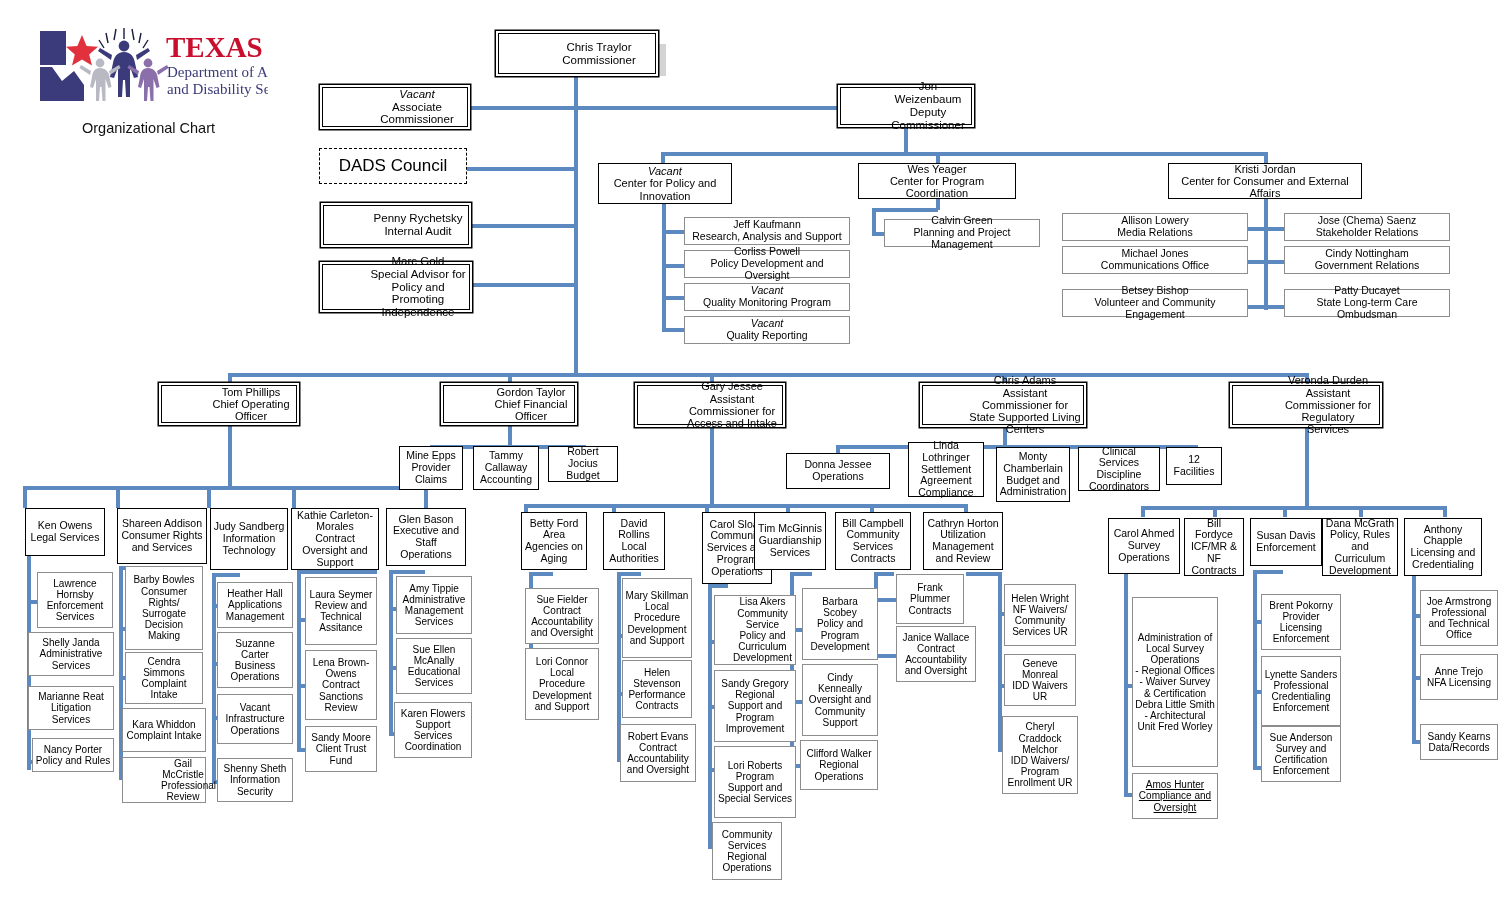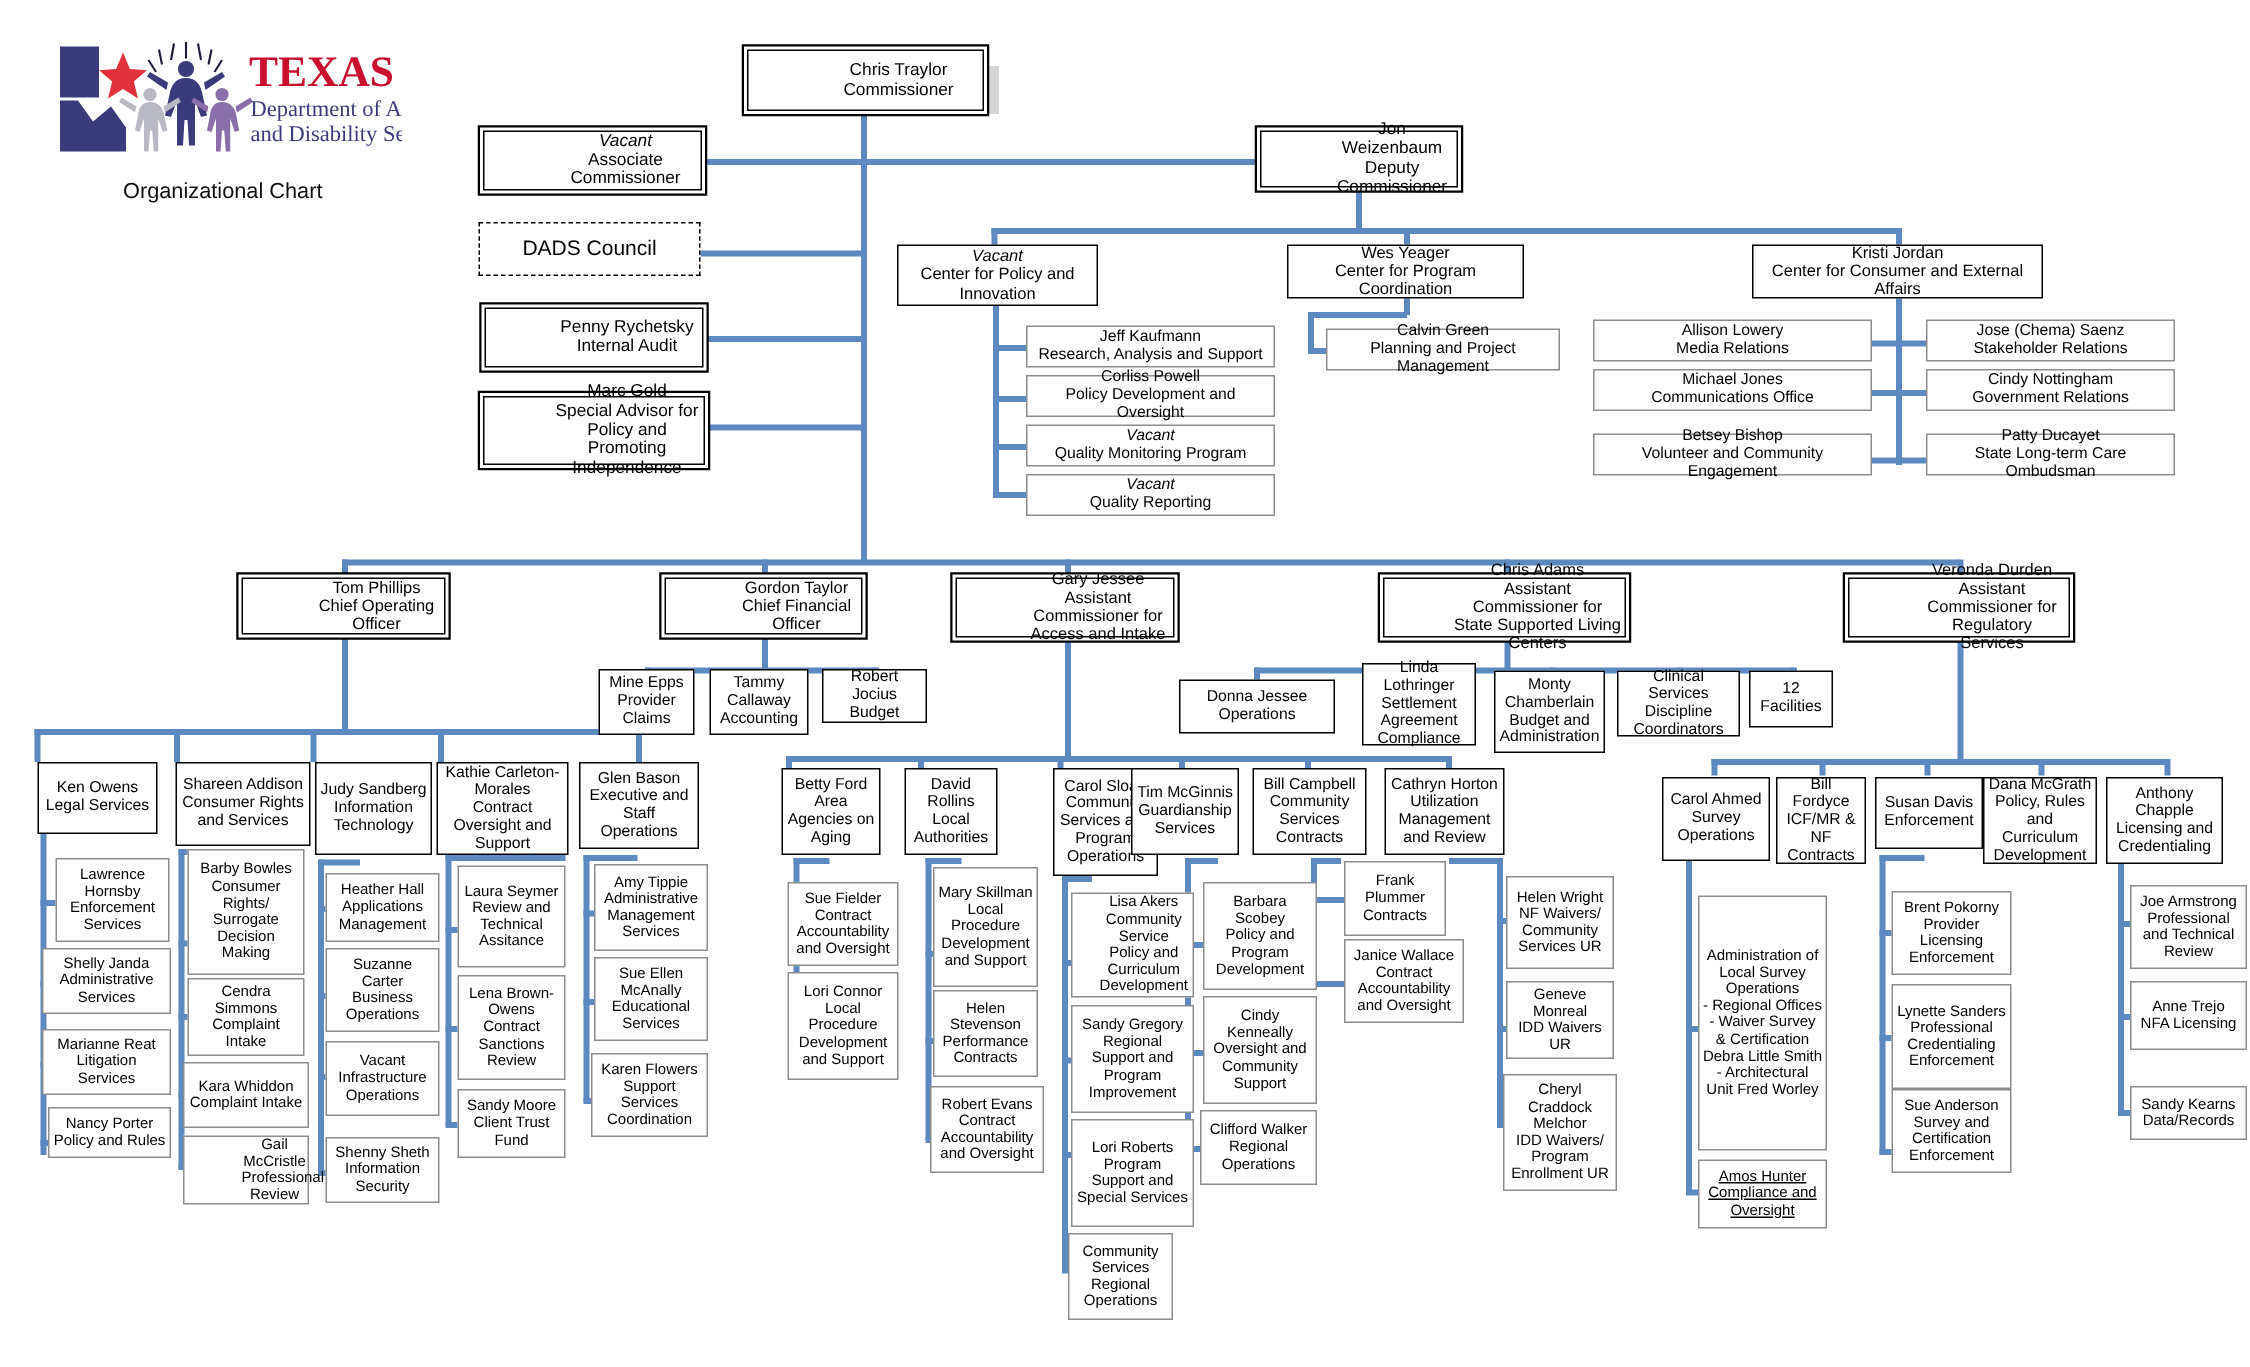--- a/index.html
+++ b/index.html
@@ -245,21 +245,21 @@
   </div>
 
   <div class="box b-double" style="left:322px;top:87px;width:146px;height:40px;font-size:11.5px;">
     <span class="t"><span class="it">Vacant</span><br><span>Associate Commissioner</span></span>
   </div>
 
   <div class="box b-double" style="left:840px;top:87px;width:132px;height:38px;font-size:11.5px;">
     <span class="t"><span>Jon Weizenbaum</span><br><span>Deputy Commissioner</span></span>
   </div>
 
-  <div class="box b-dash" style="left:319px;top:148px;width:148px;height:36px;font-size:14px;">
+  <div class="box b-dash" style="left:319px;top:148px;width:148px;height:36px;font-size:17px;">
     <span class="t">DADS Council</span>
   </div>
 
   <div class="box b-double" style="left:323px;top:205px;width:146px;height:40px;font-size:11.5px;">
     <span class="t"><span>Penny Rychetsky</span><br><span>Internal Audit</span></span>
   </div>
 
   <div class="box b-double" style="left:322px;top:264px;width:148px;height:46px;font-size:11.5px;">
     <span class="t"><span>Marc Gold</span><br><span>Special Advisor for Policy and Promoting Independence</span></span>
   </div>
@@ -529,21 +529,21 @@
     <span class="t"><span>Brent Pokorny</span><br><span>Provider Licensing Enforcement</span></span>
   </div>
   <div class="box b-thin" style="left:1261px;top:656px;width:80px;height:70px;font-size:10px;">
     <span class="t"><span>Lynette Sanders</span><br><span>Professional Credentialing Enforcement</span></span>
   </div>
   <div class="box b-thin" style="left:1261px;top:726px;width:80px;height:56px;font-size:10px;">
     <span class="t"><span>Sue Anderson</span><br><span>Survey and Certification Enforcement</span></span>
   </div>
 
   <div class="box b-thin" style="left:1420px;top:590px;width:78px;height:56px;font-size:10px;">
-    <span class="t"><span>Joe Armstrong</span><br><span>Professional and Technical Review</span></span>
+    <span class="t"><span>Joe Armstrong</span><br><span>Professional and Technical Office</span></span>
   </div>
   <div class="box b-thin" style="left:1420px;top:654px;width:78px;height:46px;font-size:10px;">
     <span class="t"><span>Anne Trejo</span><br><span>NFA Licensing</span></span>
   </div>
   <div class="box b-thin" style="left:1420px;top:724px;width:78px;height:36px;font-size:10px;">
     <span class="t"><span>Sandy Kearns</span><br><span>Data/Records</span></span>
   </div>
 
 </div>
 

